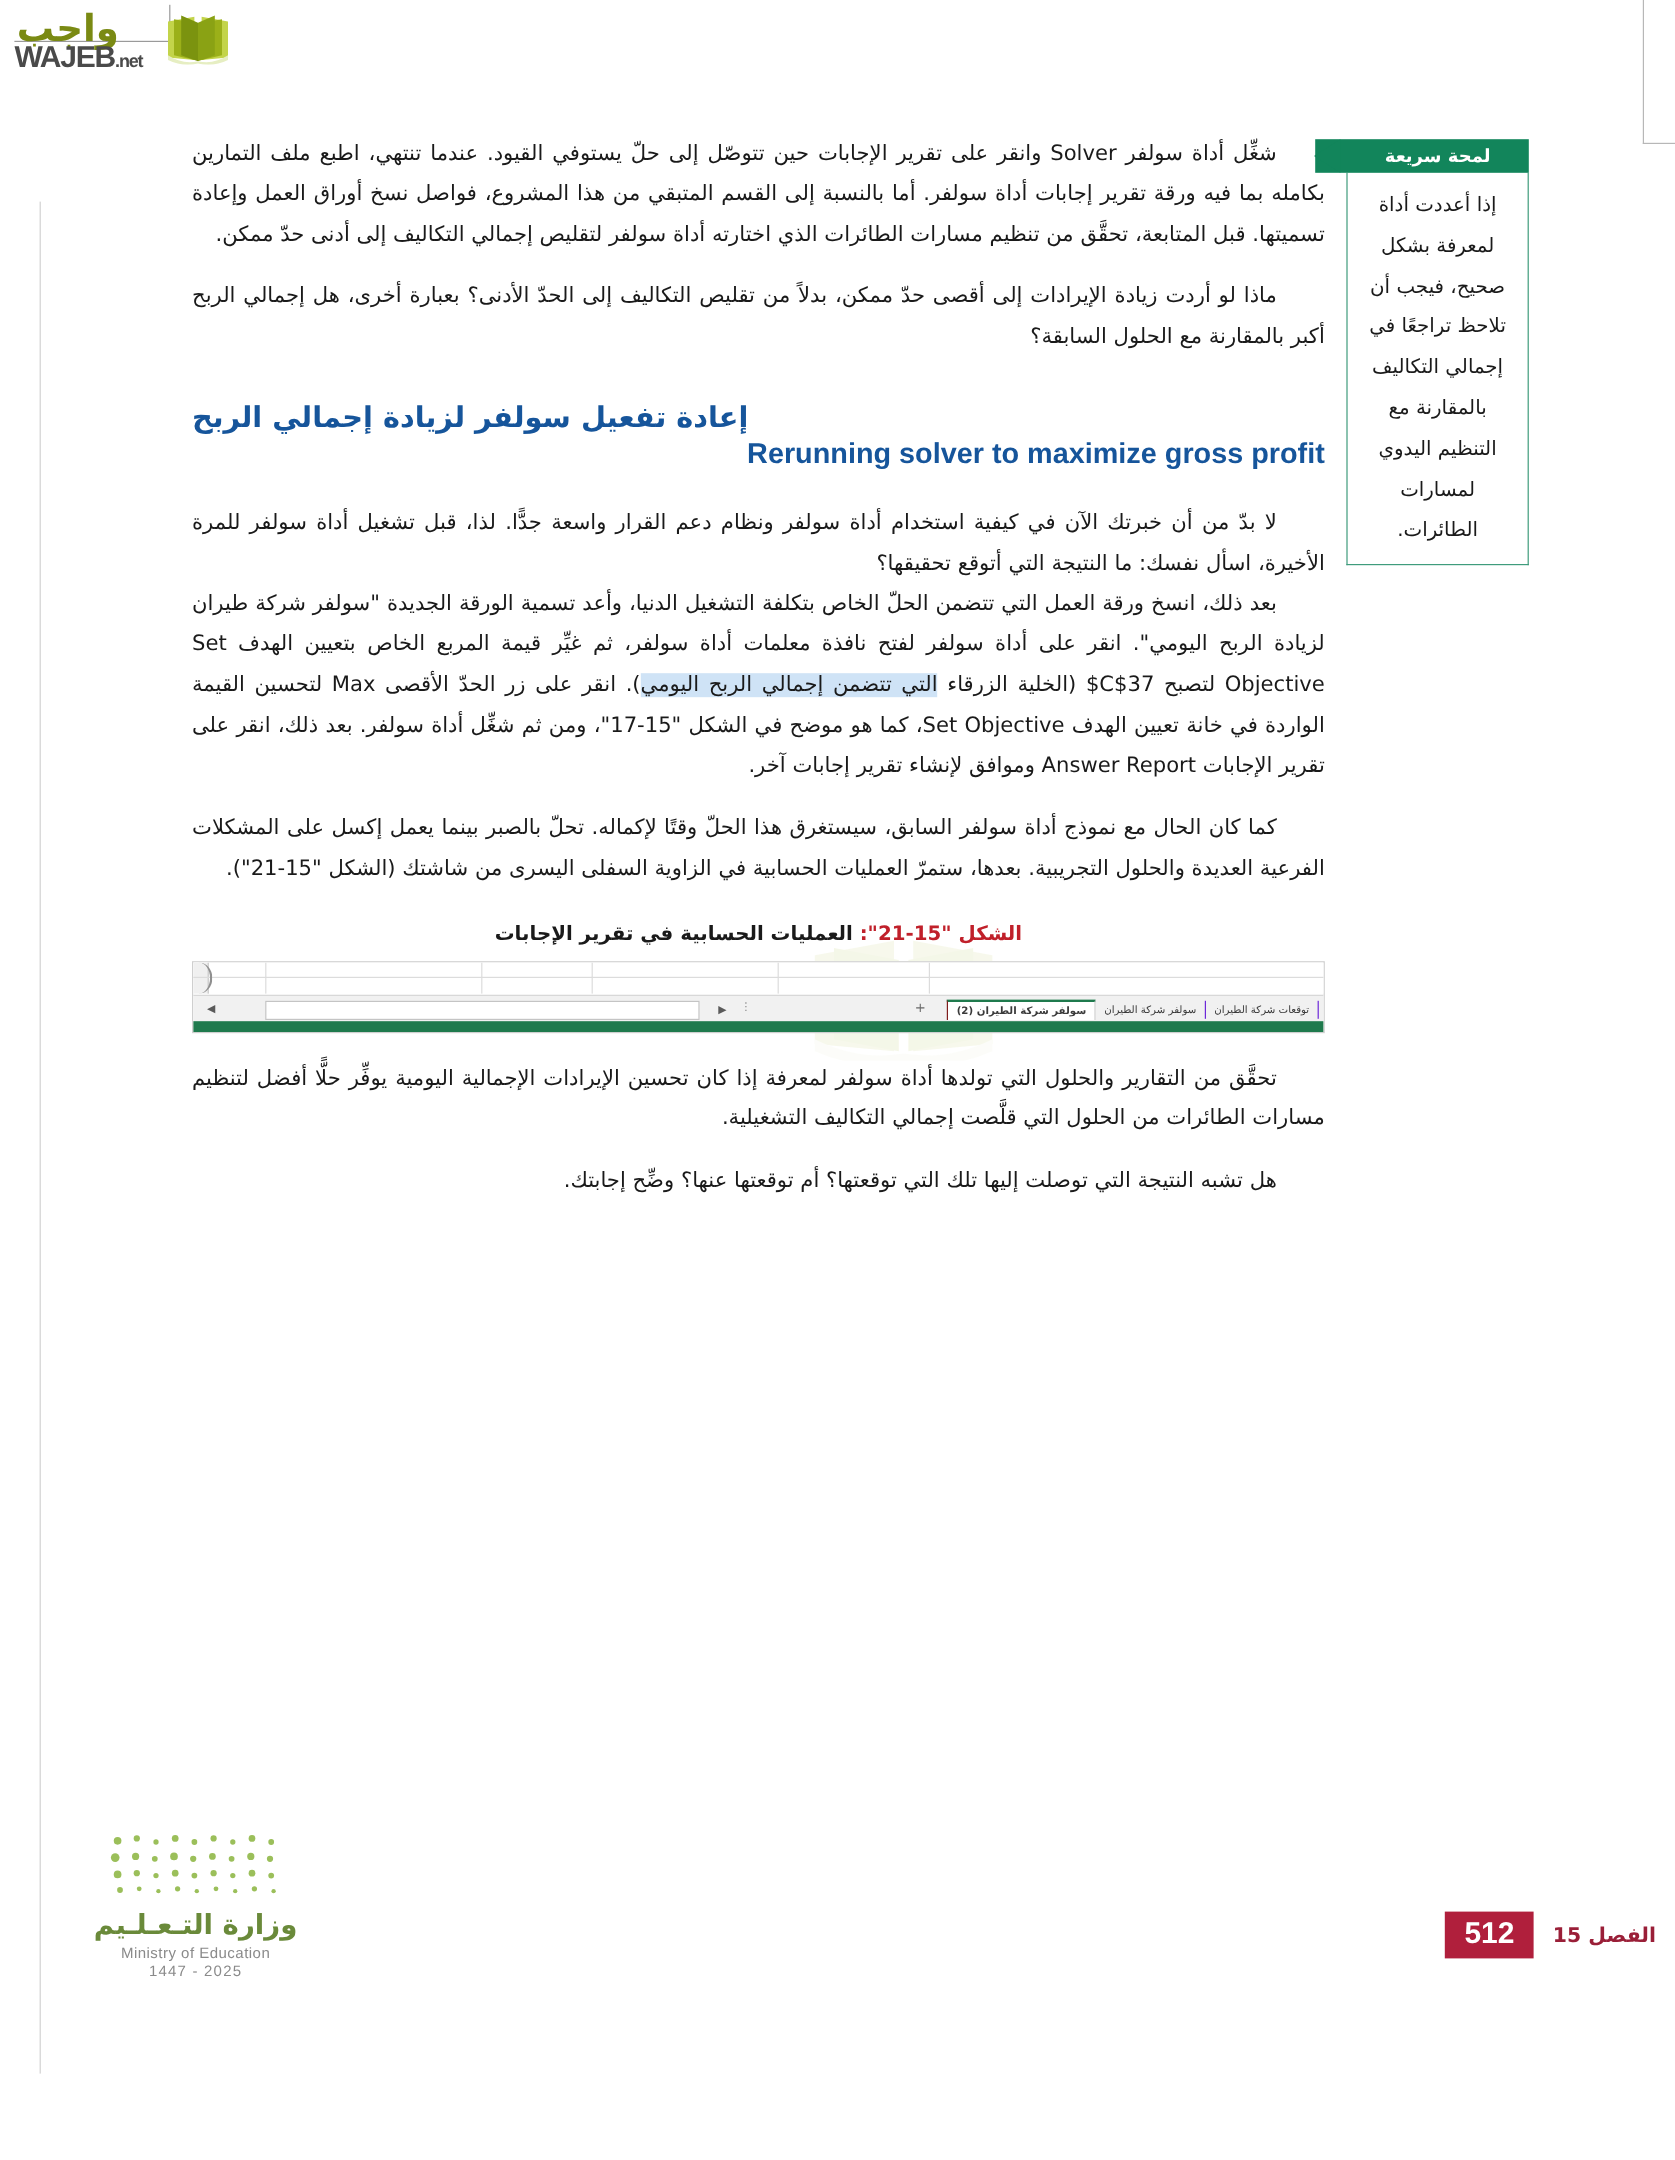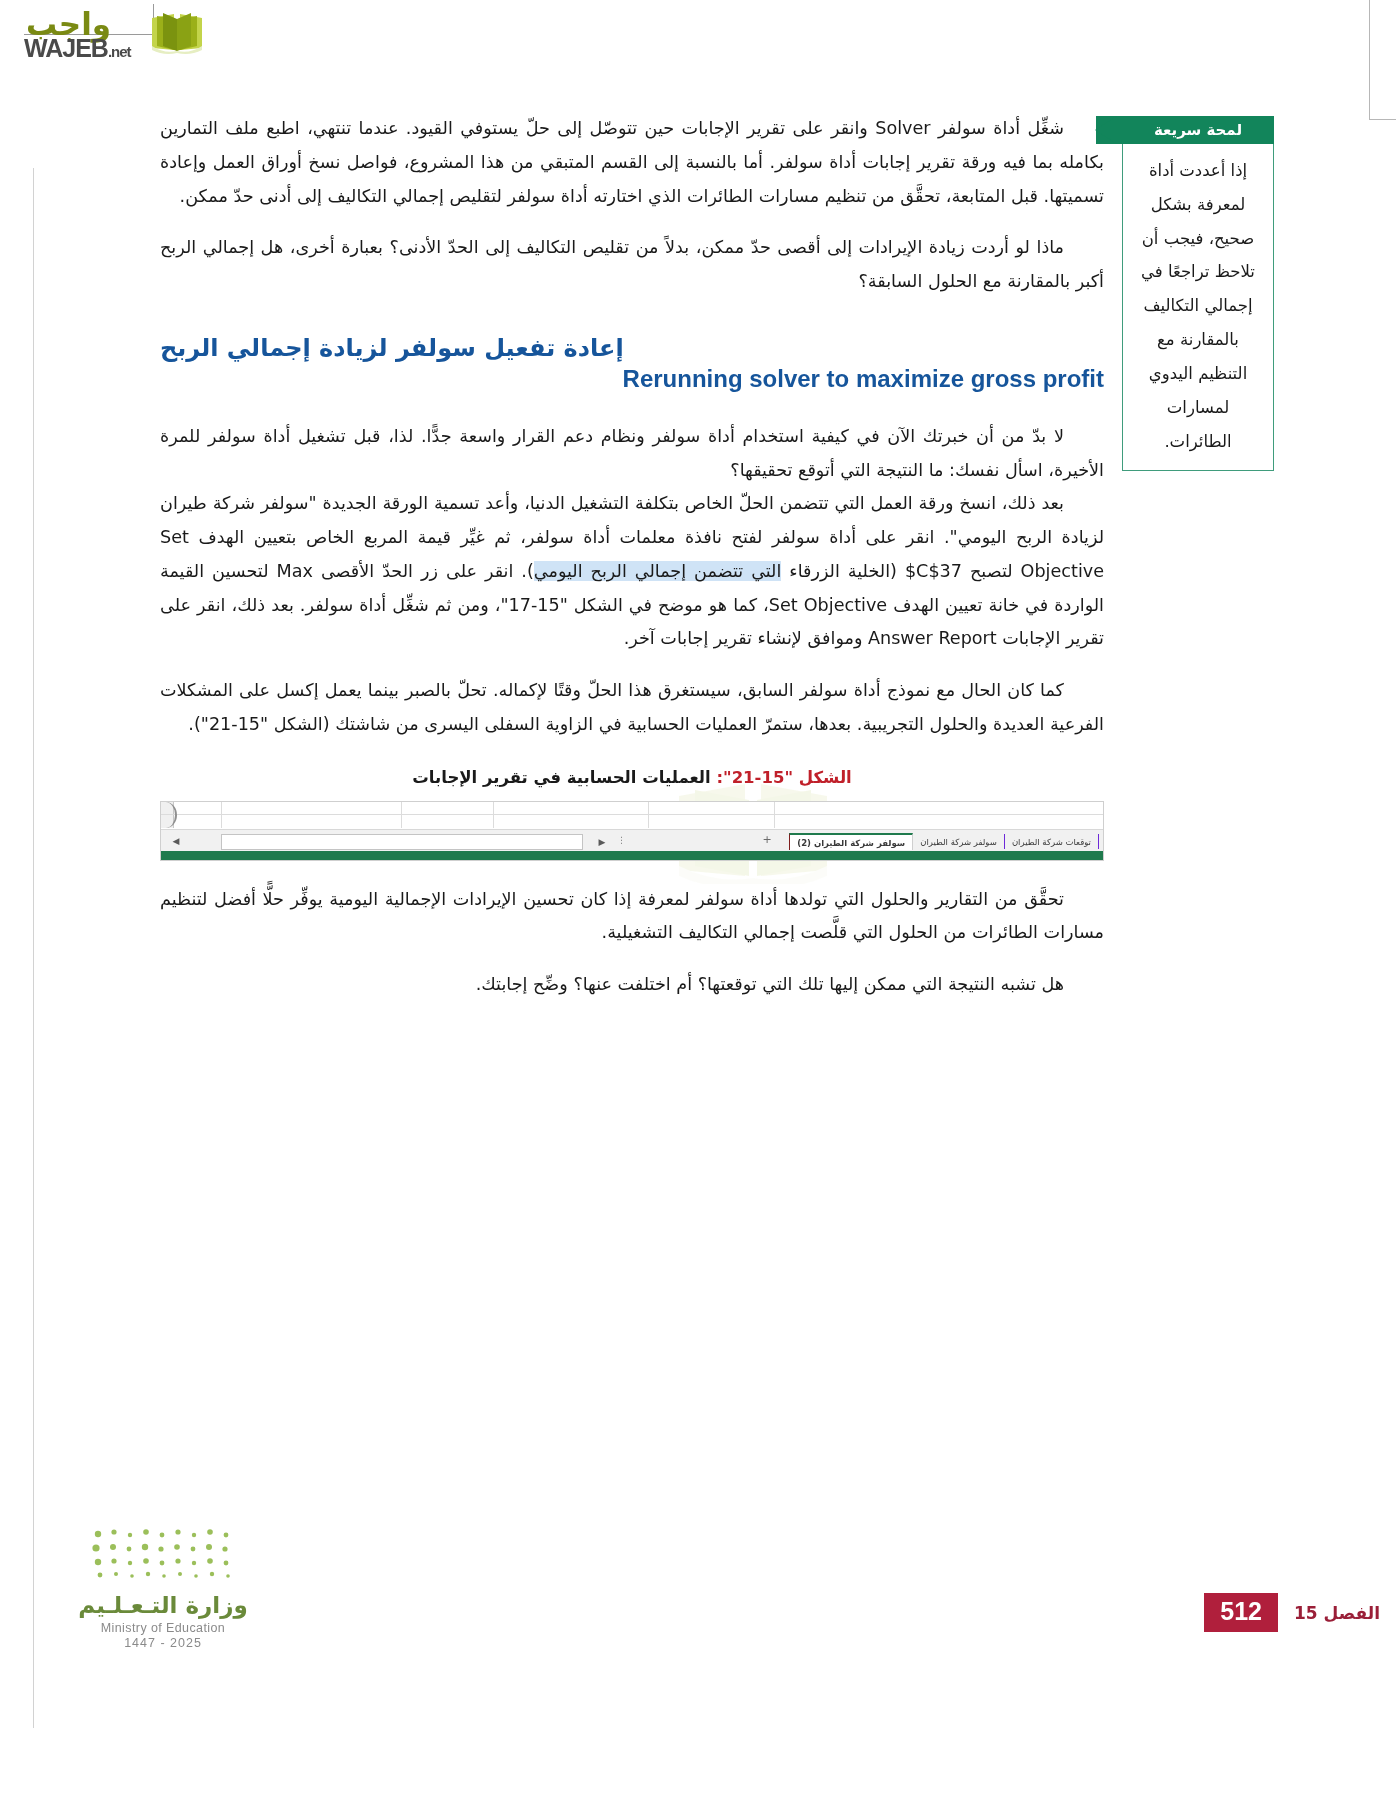--- a/index.html
+++ b/index.html
@@ -16,21 +16,21 @@
     width: 1396px;
     height: 1800px;
     background: #ffffff;
     overflow: hidden;
   }
 
   
   .logo-wrap {
     position: absolute;
     top: 4px;
-    left: 24px;
+    left: 12px;
     width: 190px;
     height: 58px;
     direction: ltr;
   }
   .logo-ar {
     position: absolute;
     left: 2px;
     top: 2px;
     font-size: 31px;
     font-weight: bold;
@@ -530,21 +530,21 @@
           <span class="sheet-tab">سولفر شركة الطيران</span>
           <span class="sheet-tab active">سولفر شركة الطيران (2)</span>
         </div>
       </div>
 
       <div class="excel-greenbar"></div>
     </figure>
 
     <p class="para indent" style="margin-top:22px;">تحقَّق من التقارير والحلول التي تولدها أداة سولفر لمعرفة إذا كان تحسين الإيرادات الإجمالية اليومية يوفِّر حلًّا أفضل لتنظيم مسارات الطائرات من الحلول التي قلَّصت إجمالي التكاليف التشغيلية.</p>
 
-    <p class="para indent">هل تشبه النتيجة التي ممكن إليها تلك التي توقعتها؟ أم اختلفت عنها؟ وضِّح إجابتك.</p>
+    <p class="para indent">هل تشبه النتيجة التي توصلت إليها تلك التي توقعتها؟ أم توقعتها عنها؟ وضِّح إجابتك.</p>
 
   </main>
 
   <div class="moe">
     <svg class="moe-dots" viewBox="0 0 150 56">
       <g fill="#9bbf5a">
         <circle cx="10" cy="8" r="3.2"></circle>
           <circle cx="26" cy="6" r="2.6"></circle>
           <circle cx="42" cy="9" r="2.2"></circle>
         <circle cx="58" cy="6" r="2.8"></circle>

